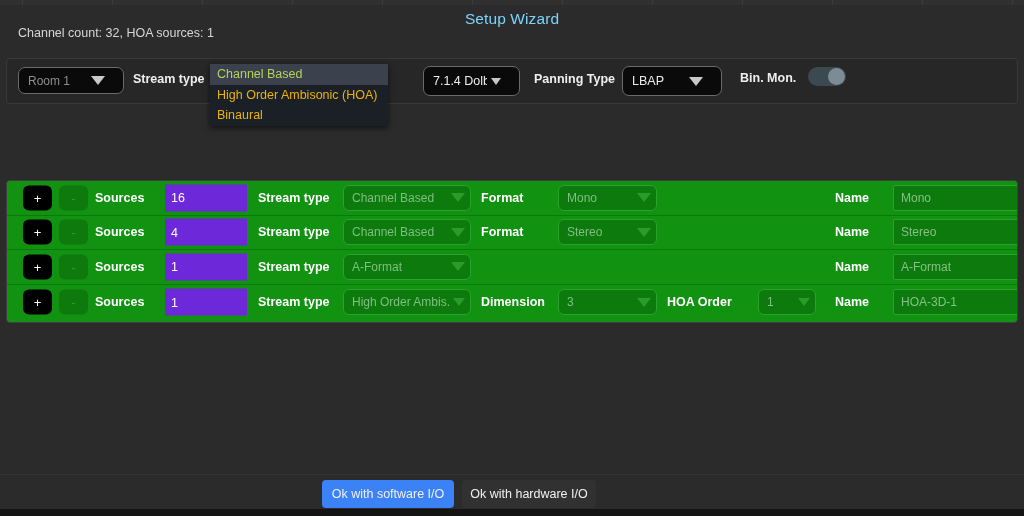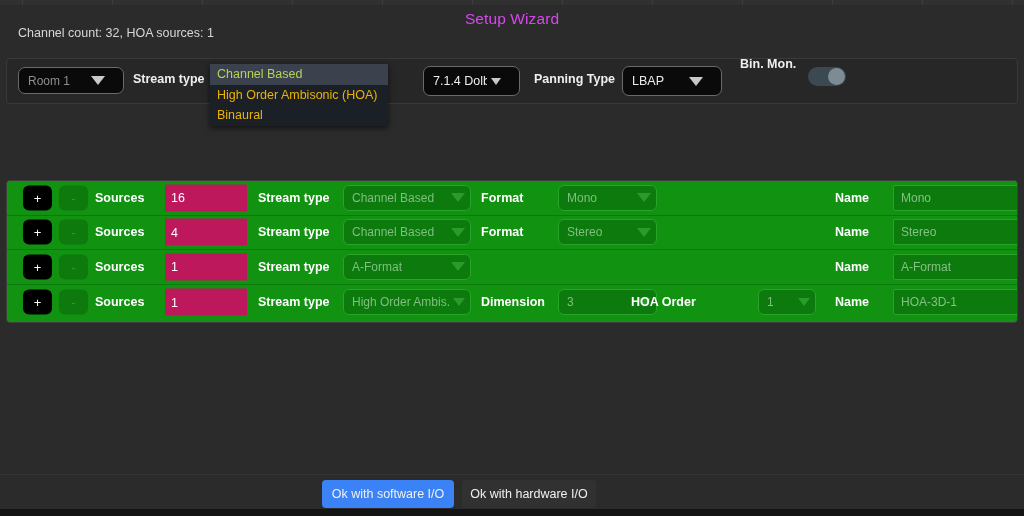--- a/index.html
+++ b/index.html
@@ -43,21 +43,21 @@
     position: absolute;
     left: 0; top: 5px;
     width: 1024px; height: 28px;
     display: flex;
     align-items: center;
     justify-content: center;
     background: #2b2b2b;
   }
   .title-bar .title {
     font-size: 15.5px;
-    color: #d946ef;
+    color: #7dd3fc;
     letter-spacing: 0.1px;
   }
 
   
   .section-label {
     position: absolute;
     font-size: 15px;
     color: #f0f0f0;
     letter-spacing: 0.2px;
     margin-top: 48px;
@@ -121,21 +121,21 @@
   }
 
   #room-select { left: 18px; top: 67px; width: 106px; height: 27px; }
   #preset-select { left: 423px; top: 66px; width: 97px; height: 30px; }
   #preset-select .combo-text { color: #ededed; font-size: 12.5px; }
   #panning-select { left: 622px; top: 66px; width: 100px; height: 30px; }
   #panning-select .combo-text { color: #ededed; font-size: 12.5px; }
 
   #stream-type-label { left: 133px; top: 72px; }
   #panning-label { left: 534px; top: 72px; }
-  #binmon-label { left: 740px; top: 57px; text-align: center; }
+  #binmon-label { left: 740px; top: 71px; text-align: center; }
 
   
   .toggle {
     position: absolute;
     left: 808px; top: 67px;
     width: 38px; height: 19px;
     border-radius: 10px;
     background: #3a4a50;
   }
   .toggle .knob {
@@ -215,21 +215,21 @@
 
   .obj-label {
     font-size: 12.5px;
     font-weight: bold;
     color: #ffffff;
     white-space: nowrap;
   }
 
   .num-field {
     width: 82px; height: 27px;
-    background: #be185d;
+    background: #6d28d9;
     color: #ffffff;
     font-size: 12.5px;
     display: flex;
     align-items: center;
     padding-left: 6px;
     box-sizing: border-box;
   }
 
   .gcombo {
     box-sizing: border-box;
@@ -281,21 +281,21 @@
 
   
   .c-plus   { left: 16px; }
   .c-minus  { left: 52px; }
   .c-srclbl { left: 88px; }
   .c-num    { left: 158px; }
   .c-stlbl  { left: 251px; }
   .c-stcmb  { left: 336px; width: 128px; }
   .c-fmtlbl { left: 474px; }
   .c-fmtcmb { left: 551px; width: 99px; }
-  .c-hoalbl { left: 624px; }
+  .c-hoalbl { left: 660px; }
   .c-hoacmb { left: 751px; width: 58px; }
   .c-namlbl { left: 828px; }
   .c-namfld { left: 886px; }
 
   
   .bottom-bar {
     position: absolute;
     left: 0; top: 474px;
     width: 1024px; height: 42px;
     background: #2b2b2b;

